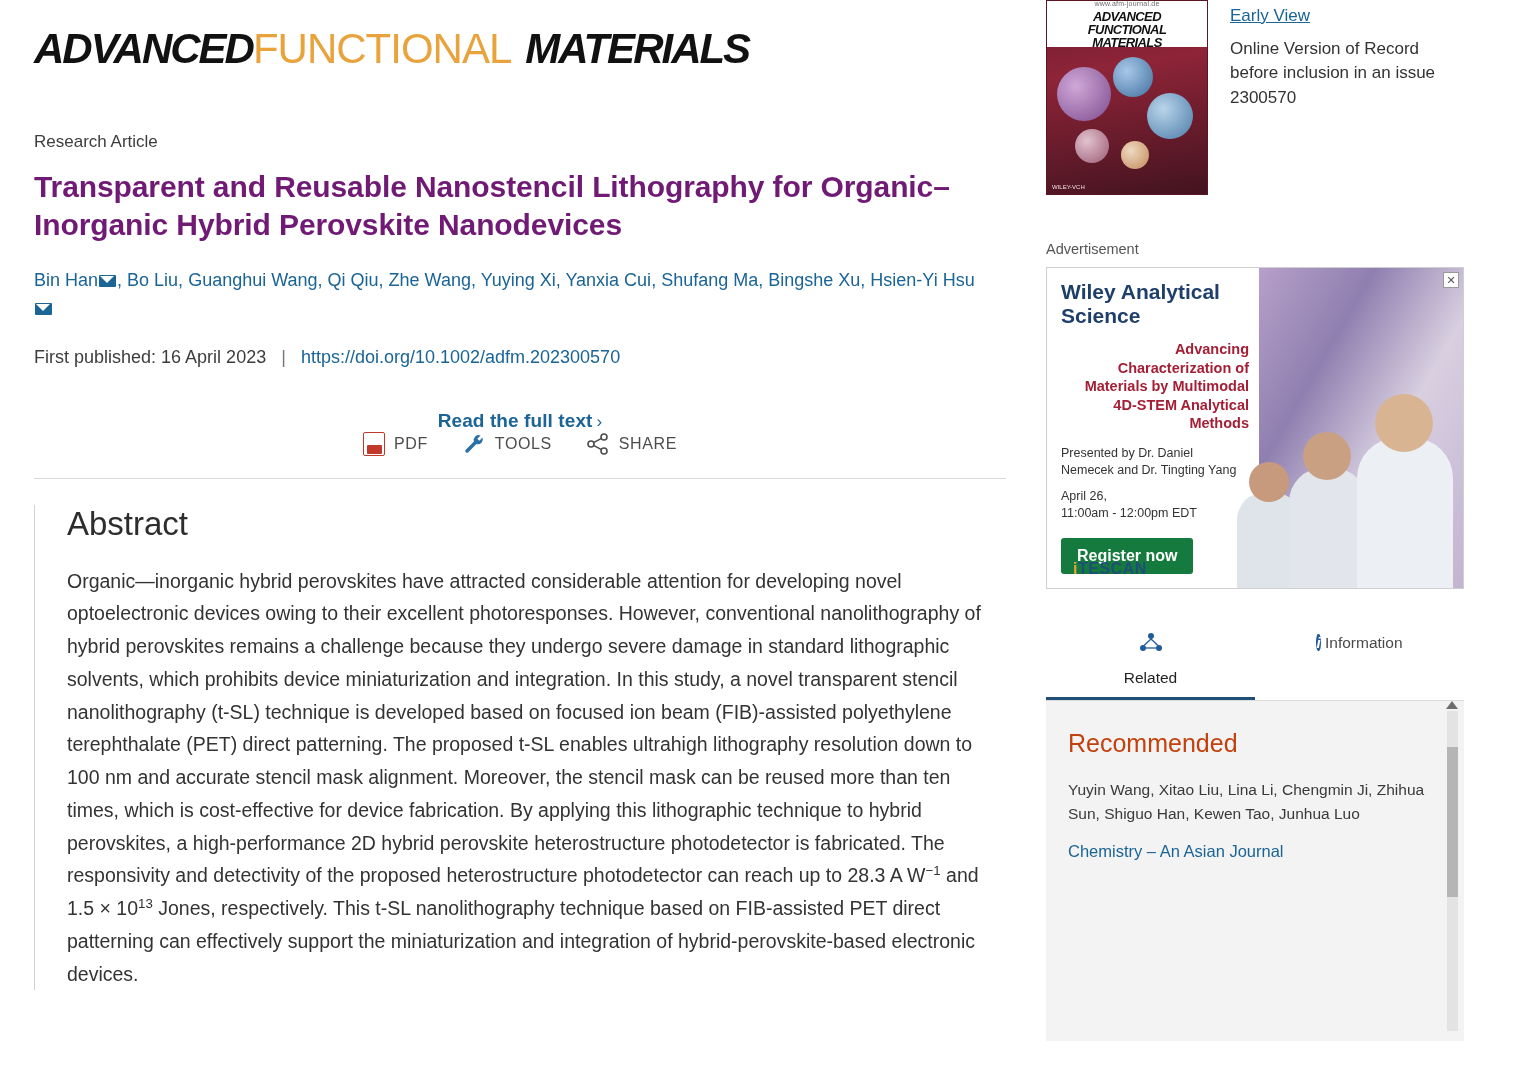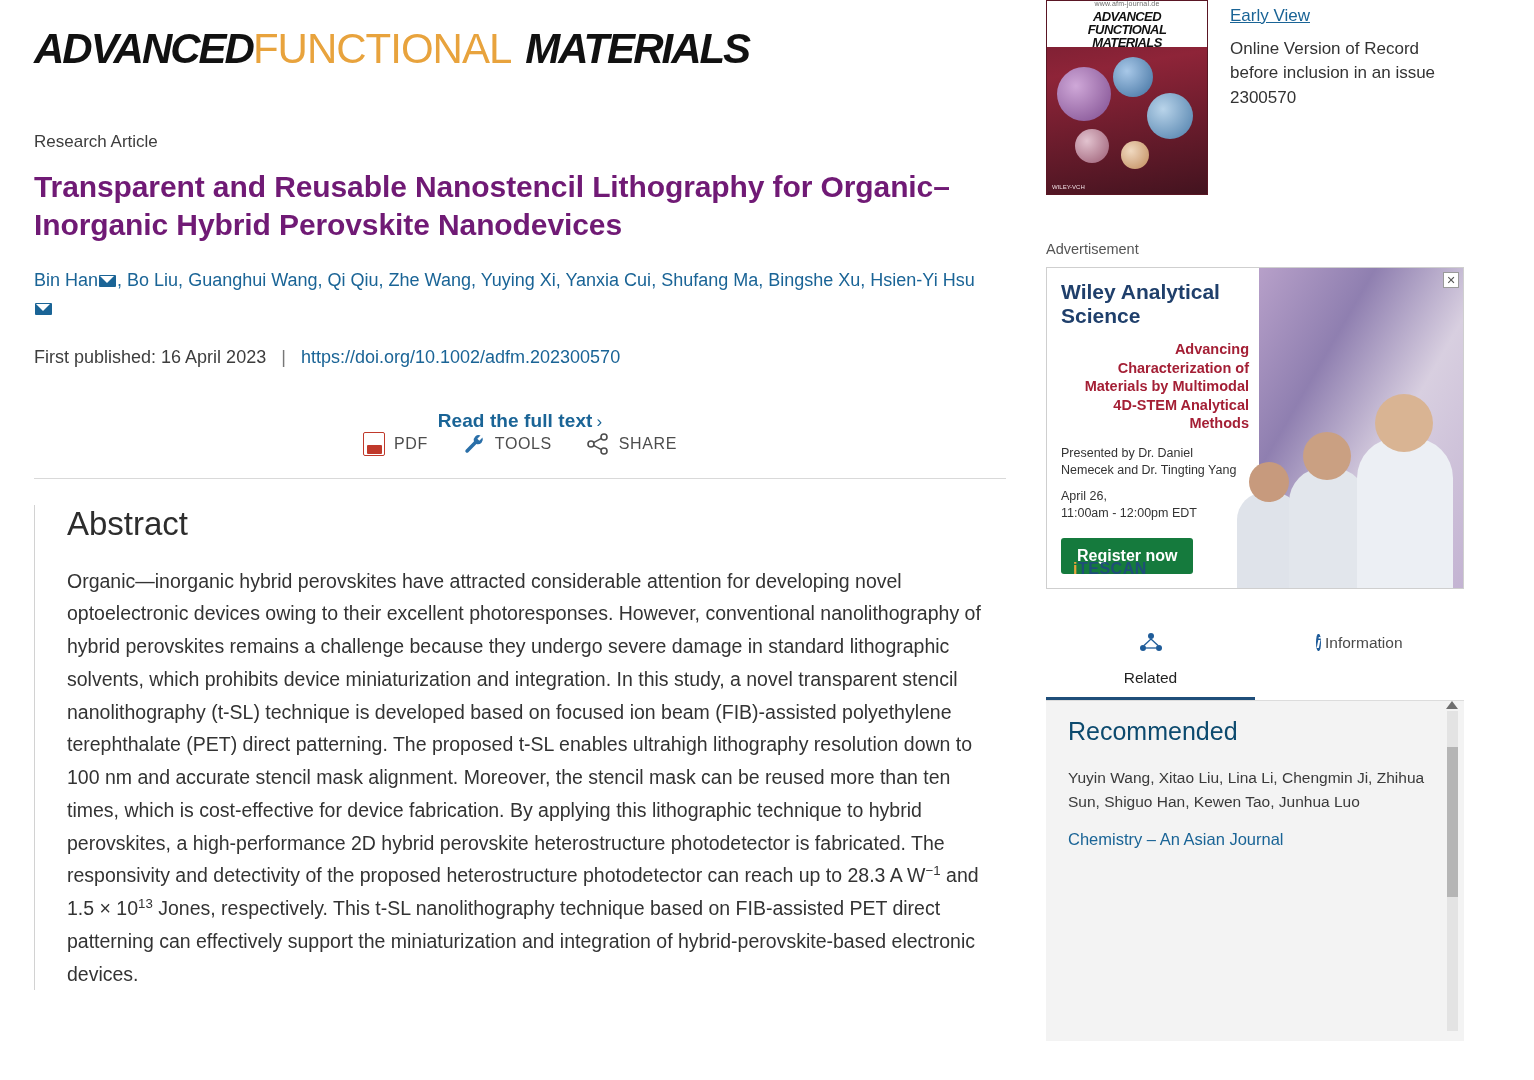--- a/index.html
+++ b/index.html
@@ -313,22 +313,22 @@
   .rec-panel {
     margin-top: 0;
     width: 418px;
     background: #f3f3f3;
     position: relative;
     padding: 16px 22px 14px 22px;
     height: 340px;
     overflow: hidden;
   }
   .rec-title {
-    font-size: 25px; color: #0c4a6e; font-weight: 400;
-    margin: 0 0 20px 0;
+    font-size: 25px; color: #c2410c; font-weight: 400;
+    margin: 12px 0 20px 0;
   }
   .rec-link {
     font-size: 16.5px; color: #1a6496;
     text-decoration: underline;
     line-height: 1.5;
     display: block;
     margin-bottom: 14px;
   }
   .rec-authors {
     font-size: 15.5px; color: #3a3a3a; line-height: 1.55;

